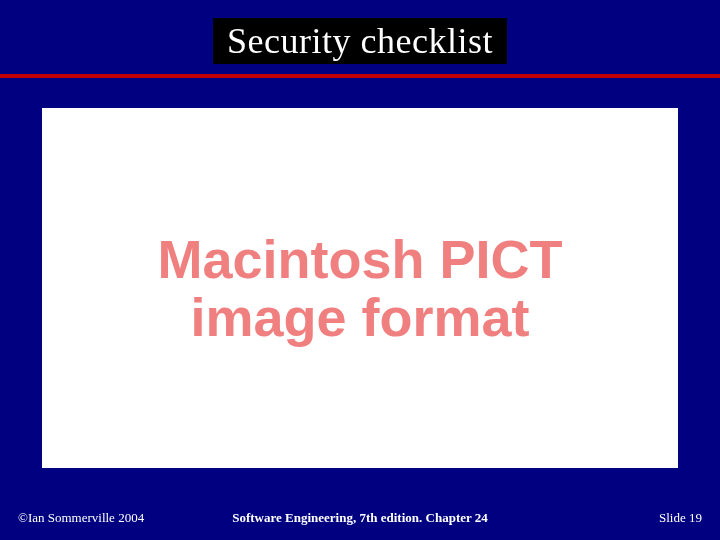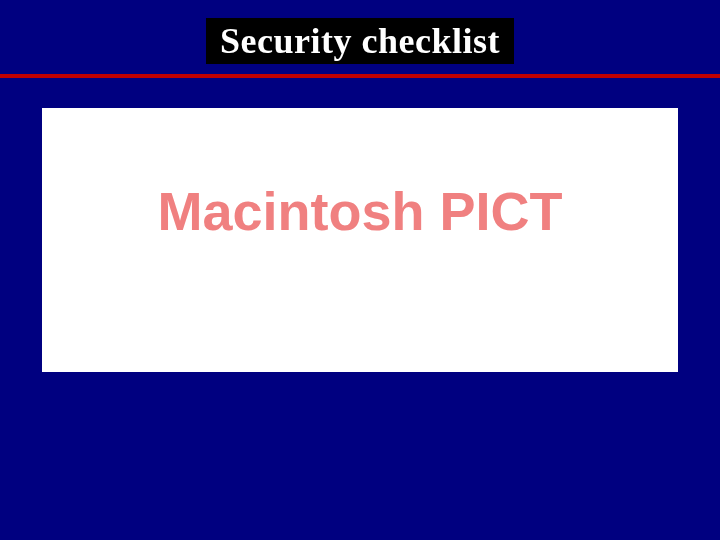--- a/index.html
+++ b/index.html
@@ -19,36 +19,36 @@
   .title-area {
     width: 100%;
     padding-top: 18px;
     text-align: center;
   }
   .title {
     color: #ffffff;
     background: #000000;
     display: inline-block;
     font-size: 36px;
-    font-weight: bold;
+    font-weight: normal;
     padding: 2px 14px;
     letter-spacing: 0.5px;
   }
   .hr-line {
     margin-top: 10px;
     height: 4px;
     background: #c00000;
     width: 100%;
   }
   .content-box {
     position: absolute;
     left: 42px;
     top: 108px;
     width: 636px;
-    height: 264px;
+    height: 360px;
     background: #ffffff;
     display: flex;
     align-items: center;
     justify-content: center;
     text-align: center;
   }
   .content-text {
     font-family: Arial, Helvetica, sans-serif;
     font-weight: bold;
     font-size: 54px;
@@ -85,17 +85,25 @@
 
 <div class="slide">
   <div class="title-area">
     <span class="title">Security checklist</span>
   </div>
   <div class="hr-line"></div>
 
   <div class="content-box">
     <div class="content-text">
       <span>Macintosh PICT</span><br>
-      <br>
+      <span>image format</span><br>
     </div>
   </div>
 
+  <div class="footer">
+    <span class="footer-left">©Ian Sommerville 2004</span>
+    <span class="footer-center">Software Engineering, 7th edition. Chapter 24</span>
+    <span class="footer-right">
+      <span>Slide</span>
+      <span>19</span>
+    </span>
+  </div>
 </div>
 
 </body></html>

